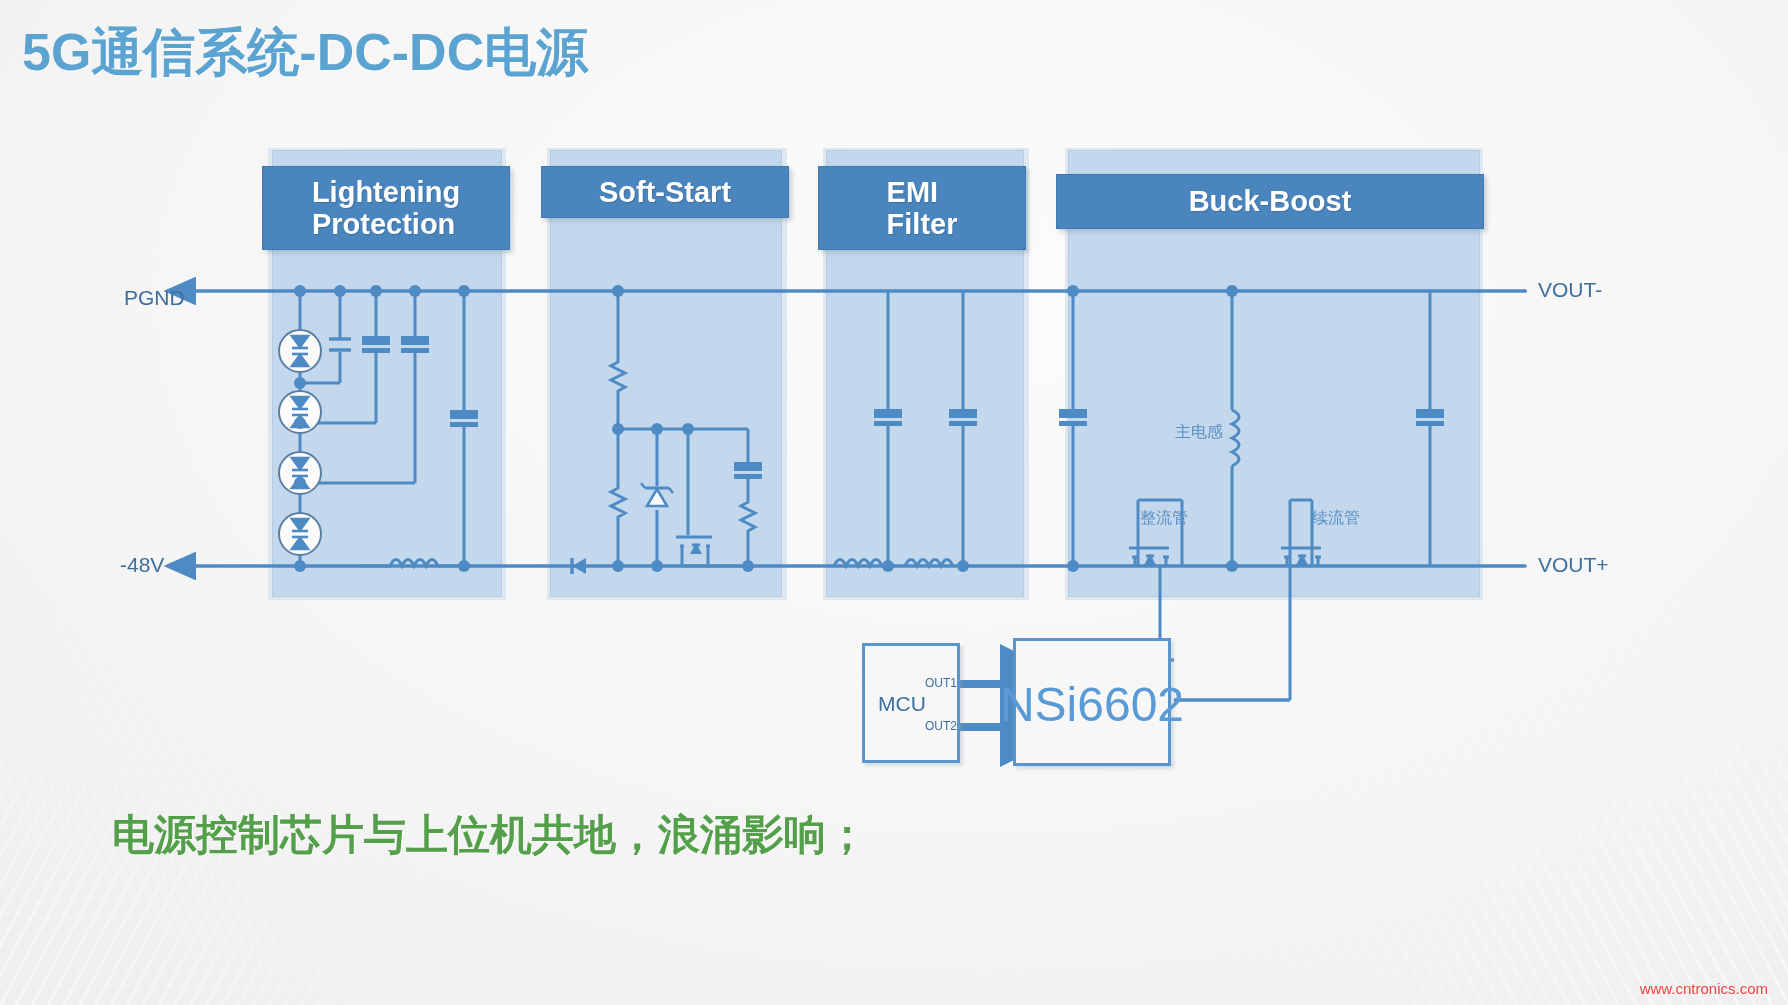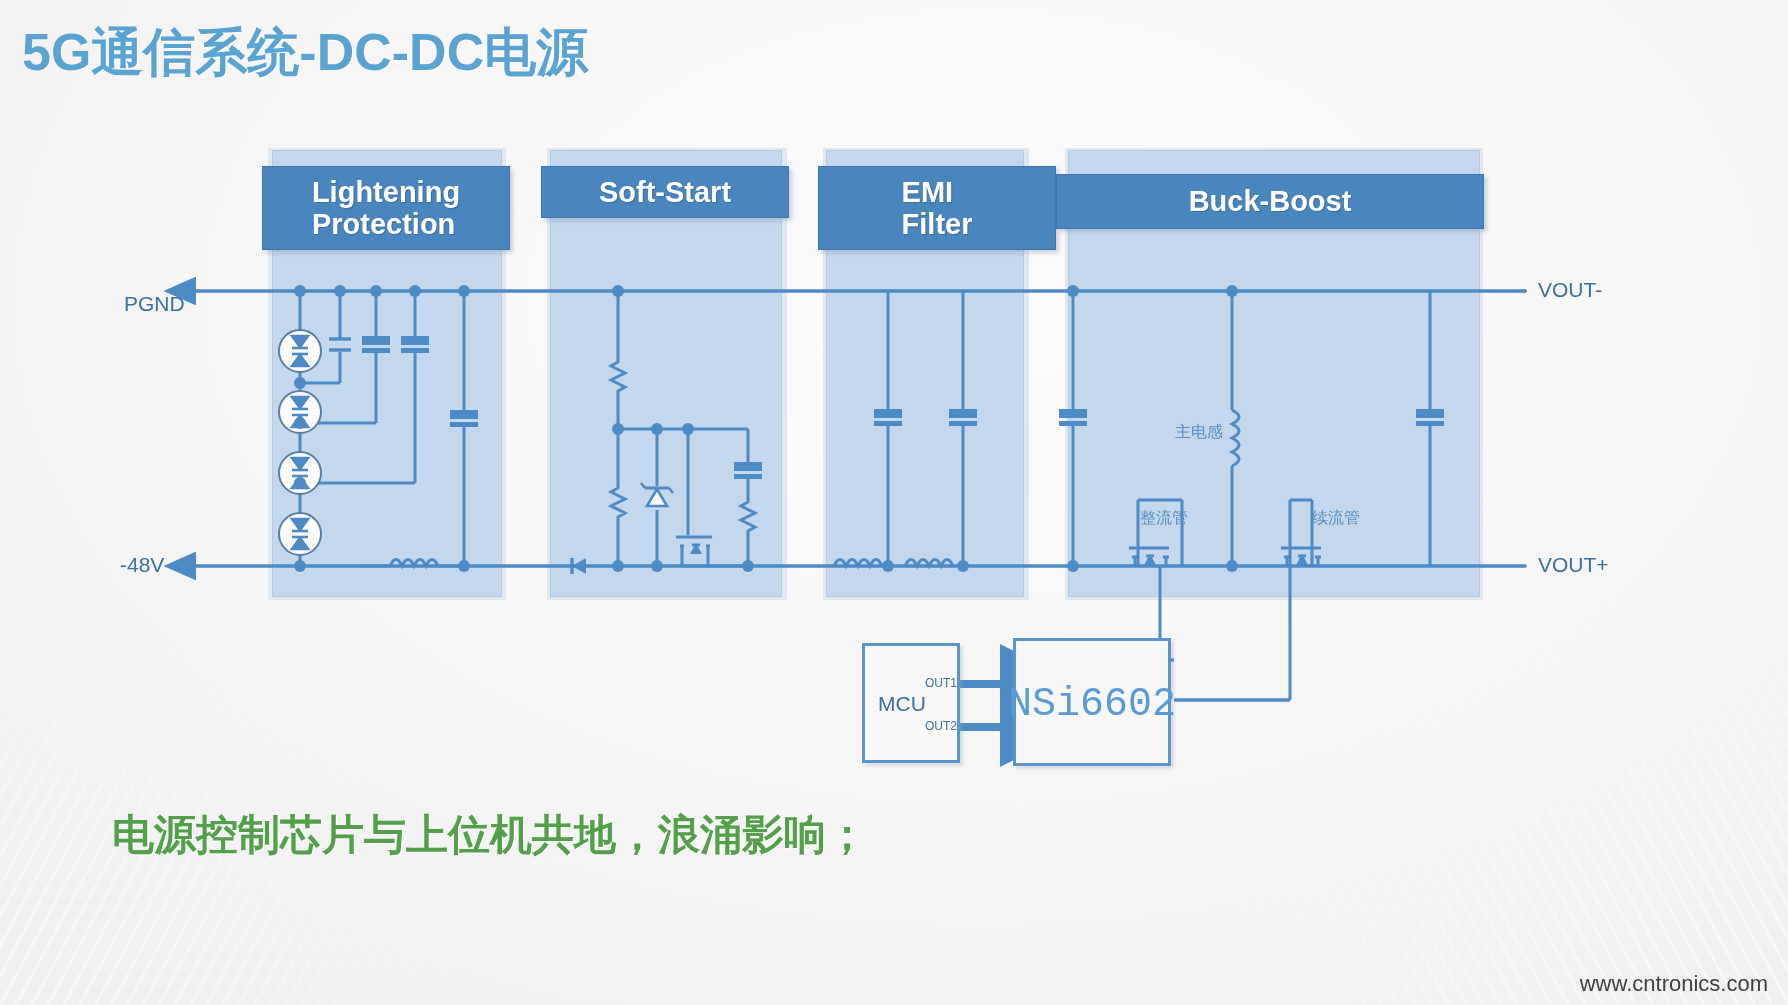--- a/index.html
+++ b/index.html
@@ -42,29 +42,29 @@
 
   .railtext{position:absolute;color:#3d6f9e;font-size:21px;white-space:nowrap;}
 
   .cnlabel{position:absolute;color:#5b8fc4;font-size:16px;white-space:nowrap;}
 
   .chipbox{position:absolute;border:3px solid #5a95cc;background:#f7f7f7;box-sizing:border-box;
            box-shadow:3px 3px 3px rgba(150,165,180,.30);}
   .chiptext{position:absolute;display:flex;align-items:center;justify-content:center;
             white-space:nowrap;}
   #mcu-label{color:#3d6f9e;font-size:21px;}
-  #nsi-label{color:#5b9bd5;font-size:40px;font-family:Liberation Mono, monospace;}
+  #nsi-label{color:#5b9bd5;font-size:48px;}
   .pinlabel{position:absolute;color:#3d6f9e;font-size:12px;white-space:nowrap;}
 
   #footnotes{position:absolute;left:112px;top:808px;
     color:#54a04a;font-size:42px;font-weight:bold;line-height:1.28;
     text-shadow:1px 1px 0 rgba(255,255,255,.85);}
   #footnotes div{white-space:nowrap;}
 
-  #watermark{position:absolute;right:20px;bottom:8px;color:#404040;font-size:22px;}
+  #watermark{position:absolute;right:20px;bottom:8px;color:#ef4444;font-size:15px;}
 </style>
 </head>
 <body>
 
 <div class="swoosh sw-l"></div>
 <div class="swoosh sw-r"></div>
 
 <div id="title">5G通信系统-DC-DC电源</div>
 
 <div class="panel-shadow" style="left:268px;top:148px;width:238px;height:452px;"></div>
@@ -322,32 +322,32 @@
   <span>
     <span>Lightening</span><br>
     <span>Protection</span>
   </span>
 </div>
 
 <div class="hdr" style="left:541px;top:166px;width:248px;height:52px;font-size:29px;">
   <span>Soft-Start</span>
 </div>
 
-<div class="hdr" style="left:818px;top:166px;width:238px;height:84px;font-size:29px;">
+<div class="hdr" style="left:818px;top:166px;width:208px;height:84px;font-size:29px;">
   <span>
     <span>EMI</span><br>
     <span>Filter</span>
   </span>
 </div>
 
 <div class="hdr" style="left:1056px;top:166px;width:428px;height:55px;font-size:29px;margin-top:8px;">
   <span>Buck-Boost</span>
 </div>
 
-<div class="railtext" style="left:124px;top:292px;">PGND</div>
+<div class="railtext" style="left:124px;top:286px;">PGND</div>
 <div class="railtext" style="left:120px;top:553px;">-48V</div>
 <div class="railtext" style="left:1538px;top:278px;">VOUT-</div>
 <div class="railtext" style="left:1538px;top:553px;">VOUT+</div>
 
 <div class="cnlabel" style="left:1175px;top:422px;">主电感</div>
 <div class="cnlabel" style="left:1140px;top:508px;text-align:center;">整流管</div>
 <div class="cnlabel" style="left:1312px;top:508px;">续流管</div>
 
 <div class="chipbox" style="left:862px;top:643px;width:98px;height:120px;"></div>
 <div class="chiptext" id="mcu-label" style="left:862px;top:693px;width:74px;height:22px;justify-content:flex-start;padding-left:16px;">MCU</div>

